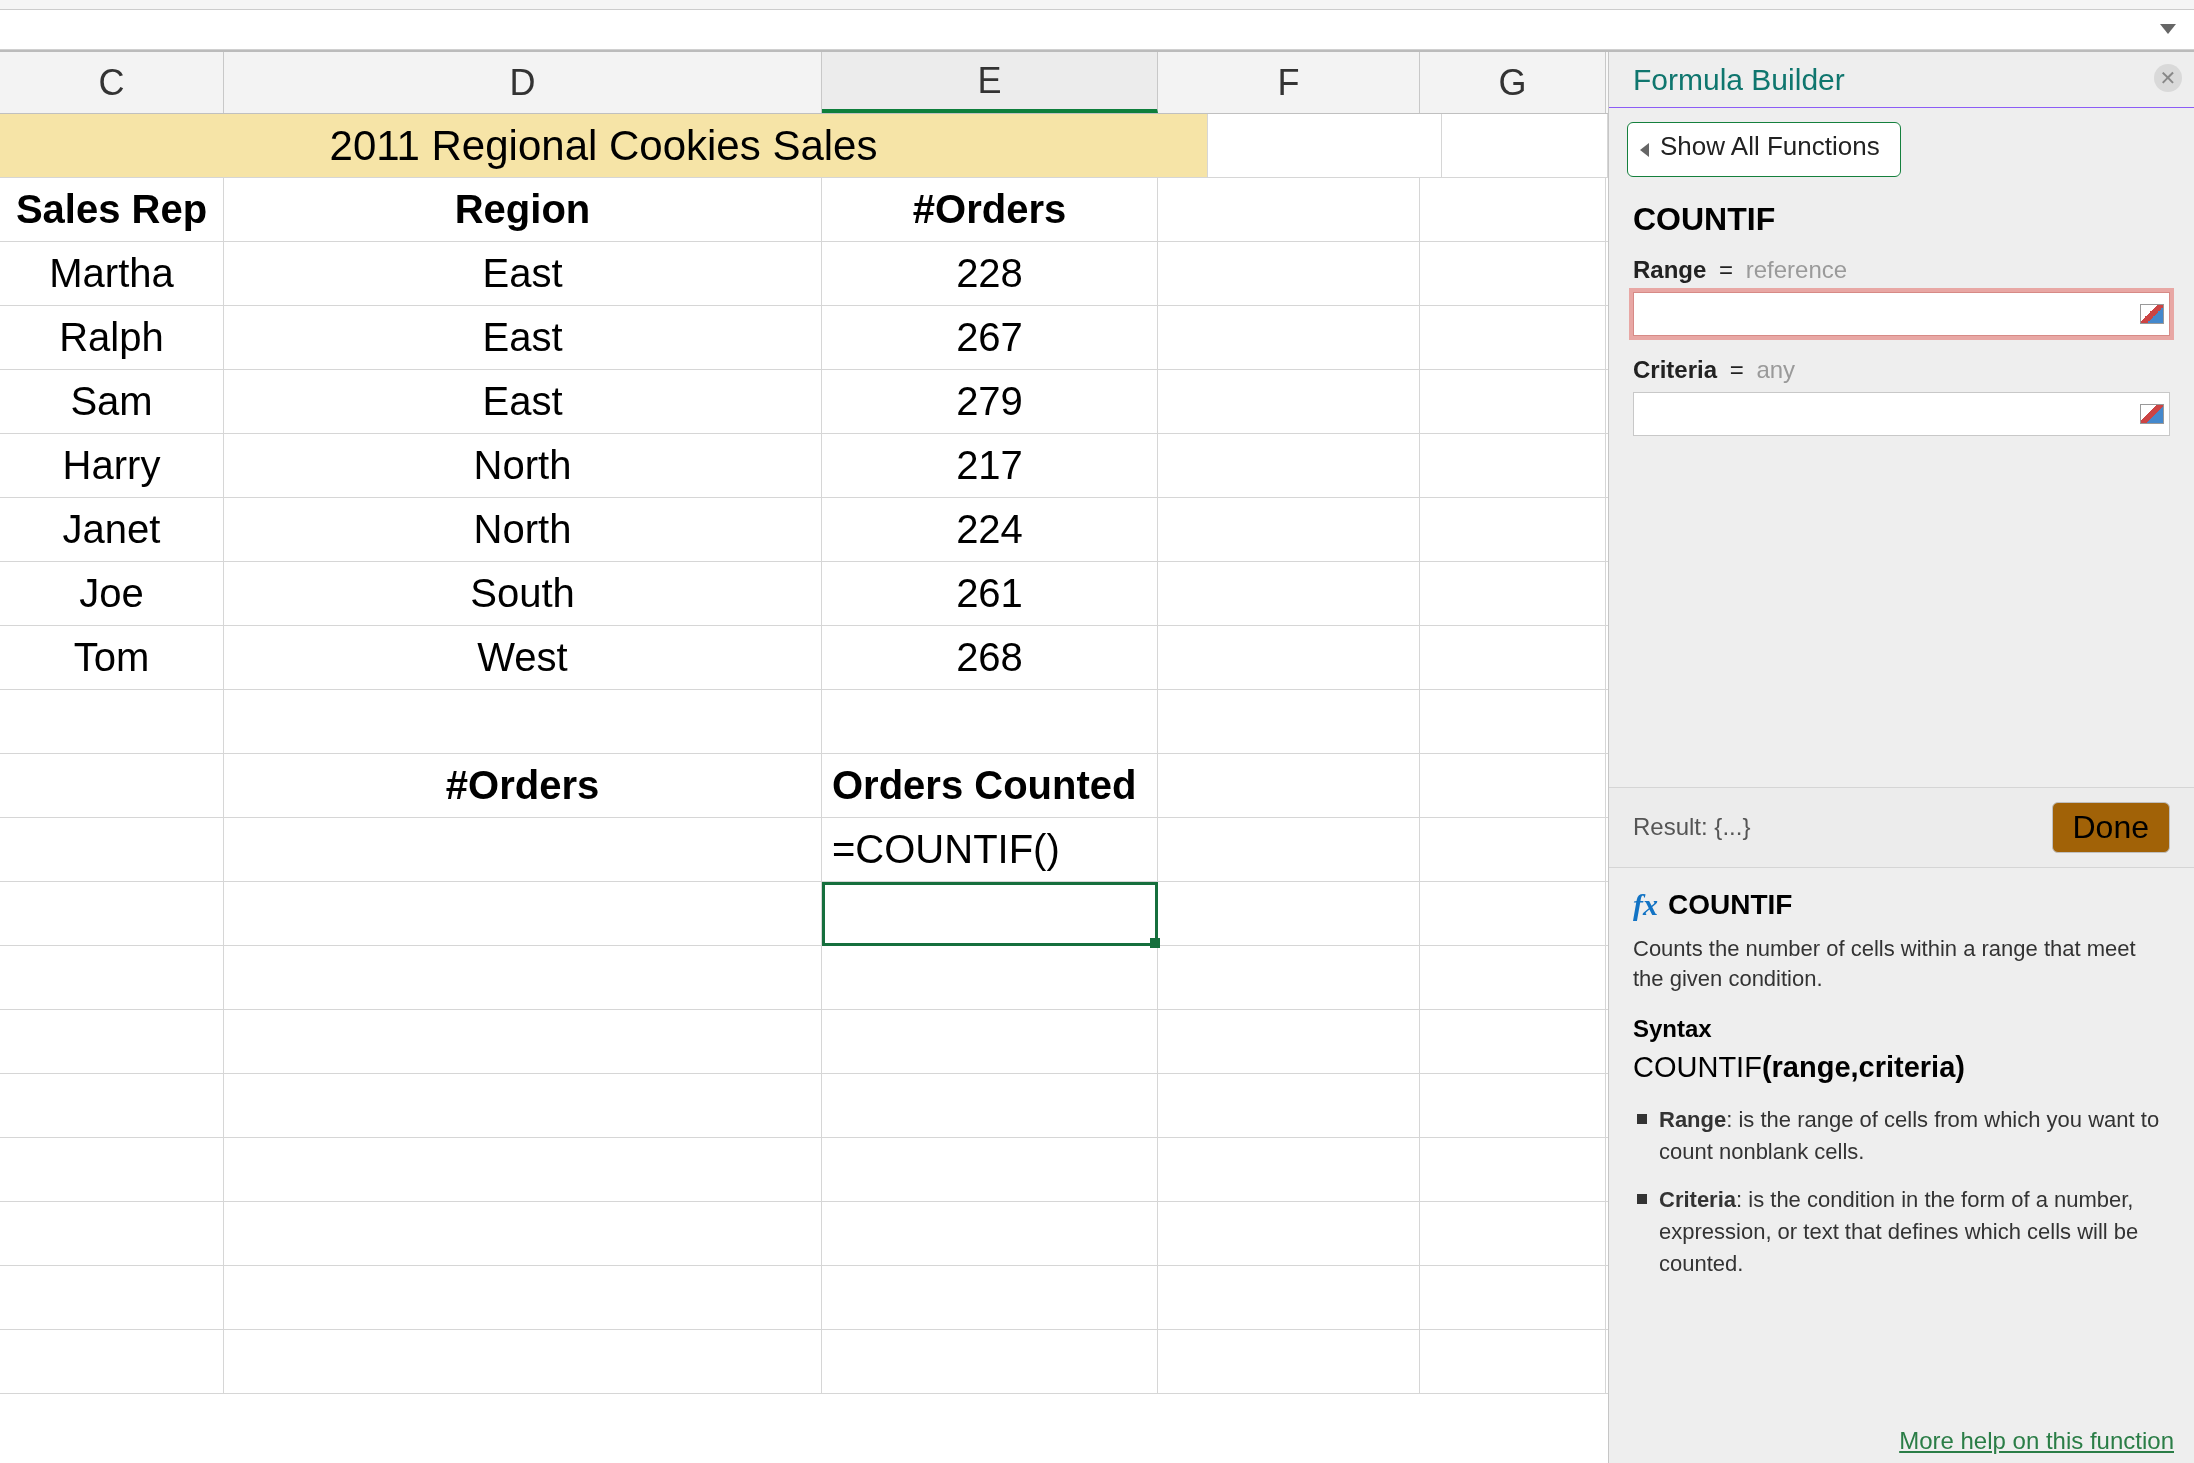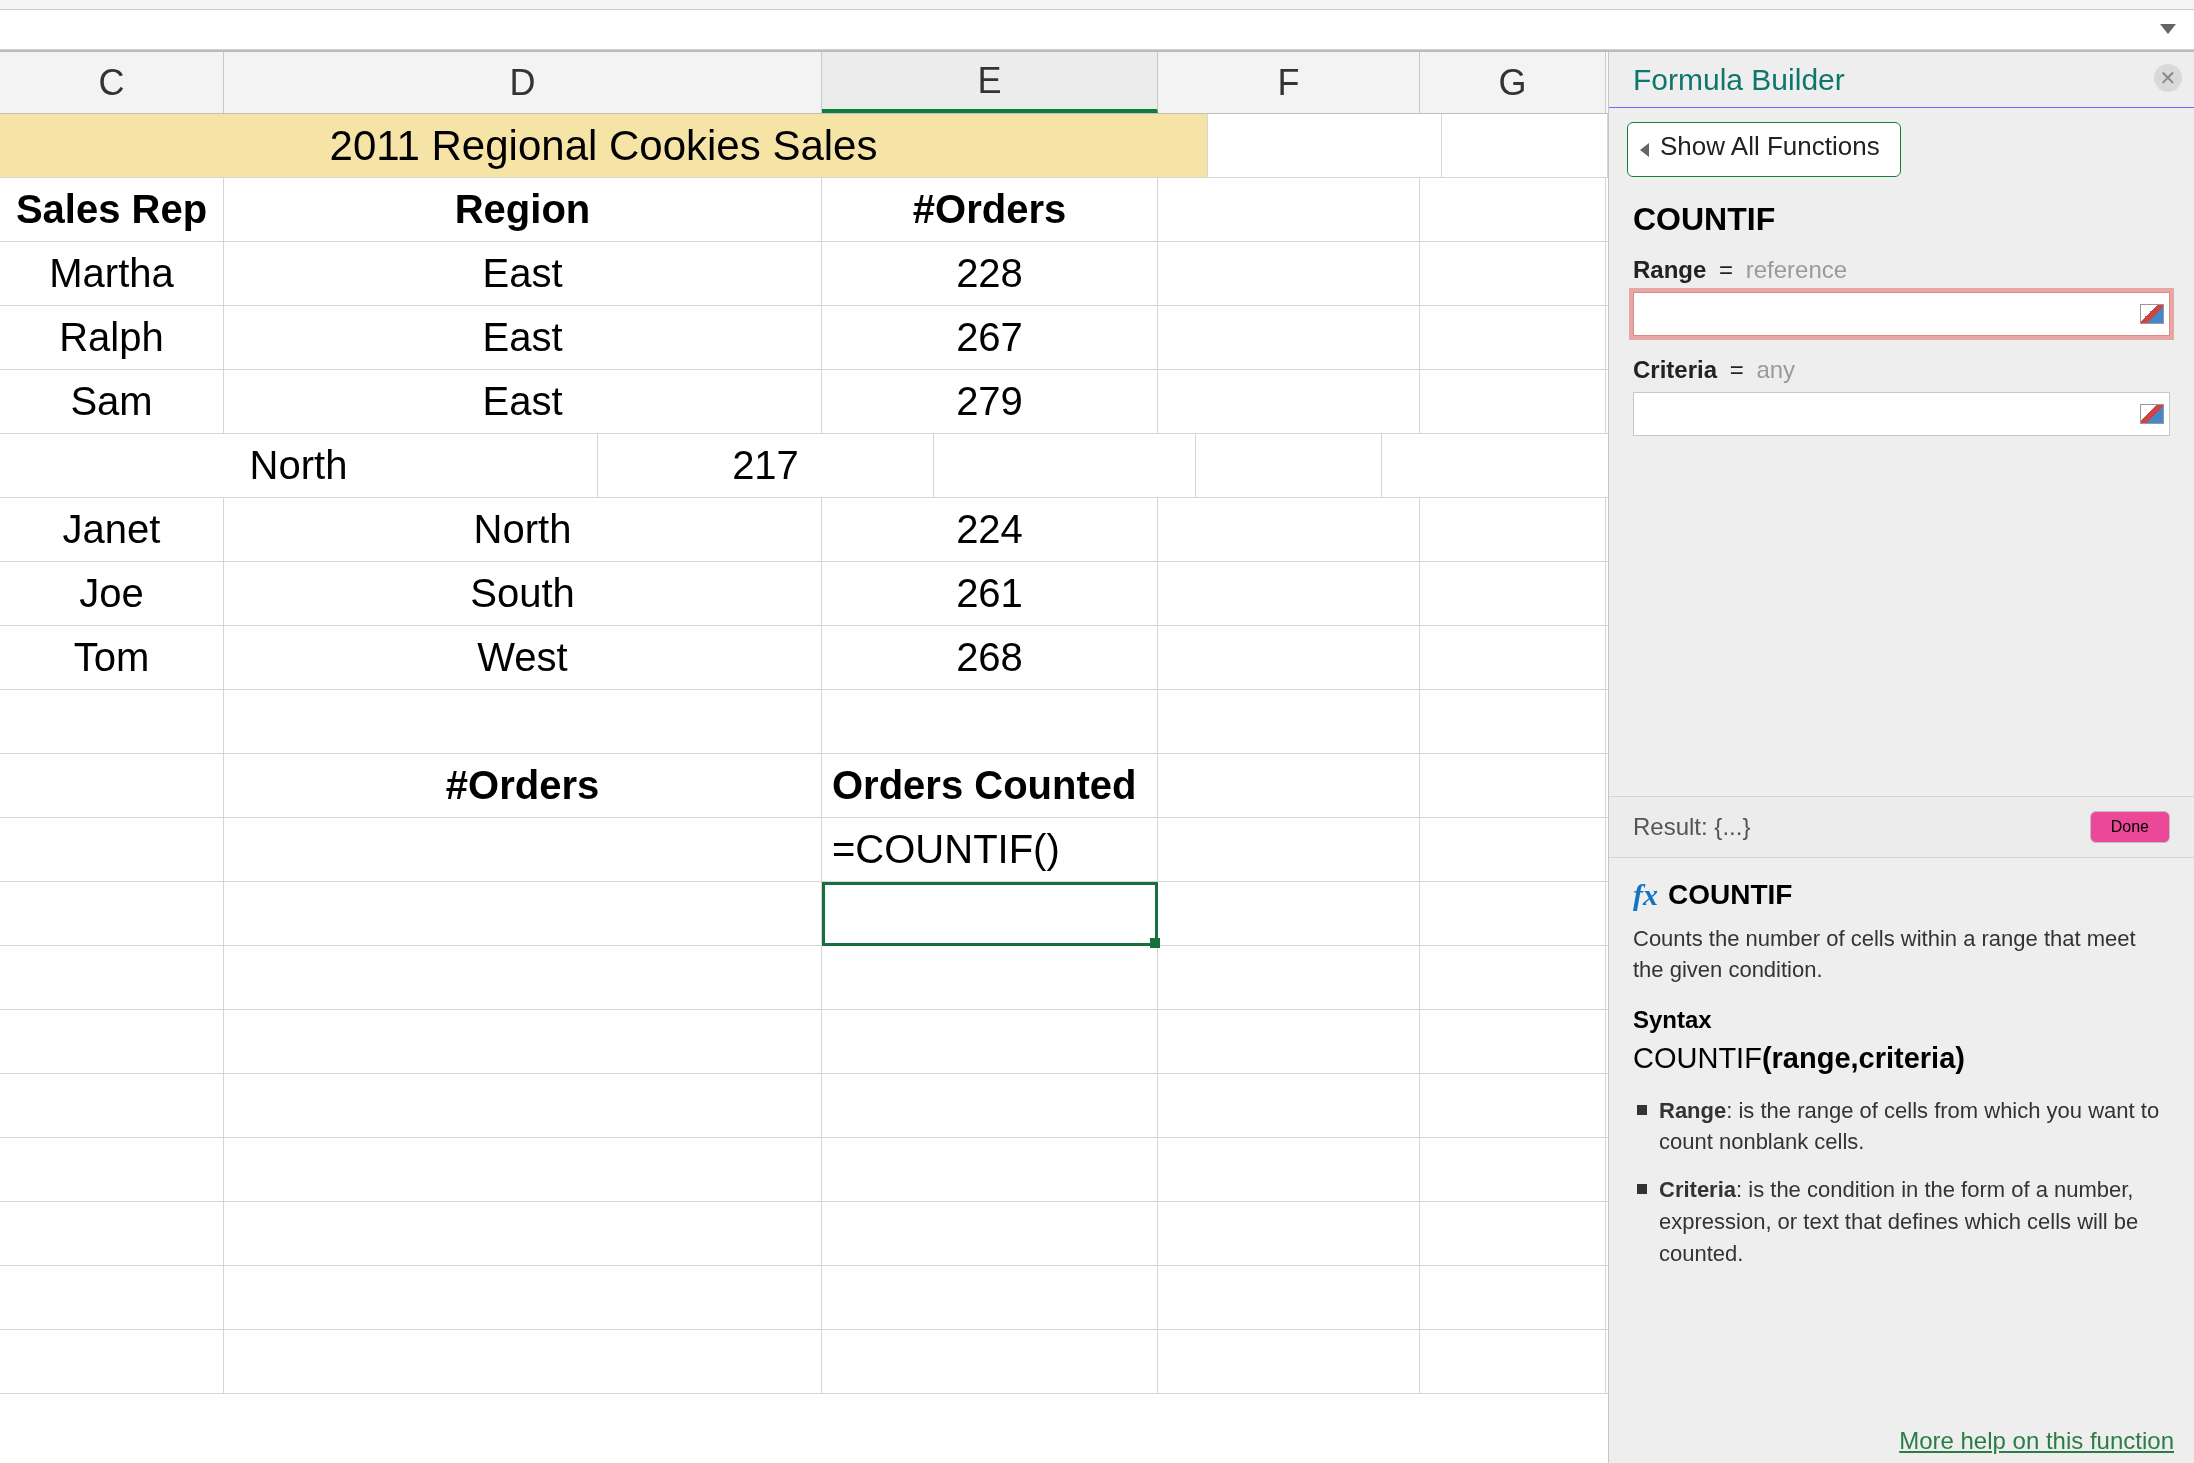--- a/index.html
+++ b/index.html
@@ -182,25 +182,25 @@
   .result-row {
     display:flex; align-items:center; justify-content:space-between;
     padding: 14px 24px;
     border-top:1px solid #d5d5d5;
     border-bottom:1px solid #d5d5d5;
     font-size:24px;
     color:#555;
     background:#ececec;
   }
   .done-btn {
-    background:#ec4899;
+    background:#a16207;
     border:1px solid #bfbfbf;
     border-radius:6px;
     padding:6px 20px;
-    font-size:16px;
+    font-size:32px;
   }
   .fx-title {
     display:flex; align-items:center; gap:10px;
     margin:20px 0 12px;
     font-size:28px; font-weight:700;
   }
   .fx {
     font-style: italic;
     color:#1273c4;
     font-family: "Times New Roman", serif;
@@ -292,20 +292,21 @@
           <div class="cell c-G"></div>
         </div>
         <div class="row">
           <div class="cell c-C">Sam</div>
           <div class="cell c-D">East</div>
           <div class="cell c-E">279</div>
           <div class="cell c-F"></div>
           <div class="cell c-G"></div>
         </div>
         <div class="row">
+          <div class="cell c-C">Harry</div>
           <div class="cell c-D">North</div>
           <div class="cell c-E">217</div>
           <div class="cell c-F"></div>
           <div class="cell c-G"></div>
         </div>
         <div class="row">
           <div class="cell c-C">Janet</div>
           <div class="cell c-D">North</div>
           <div class="cell c-E">224</div>
           <div class="cell c-F"></div>

